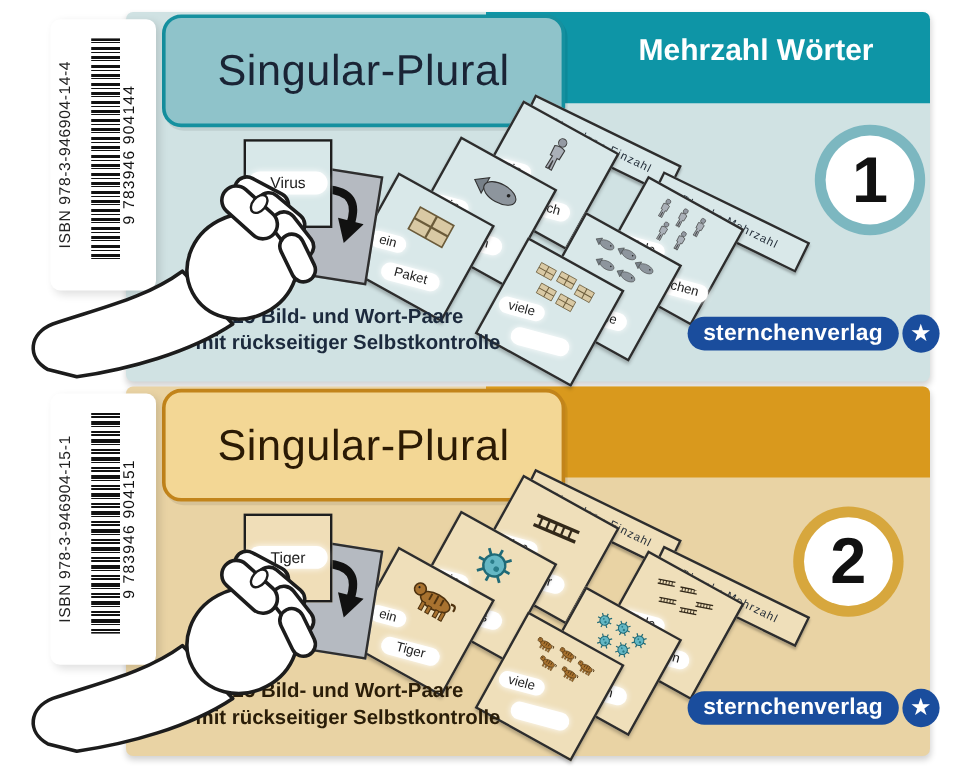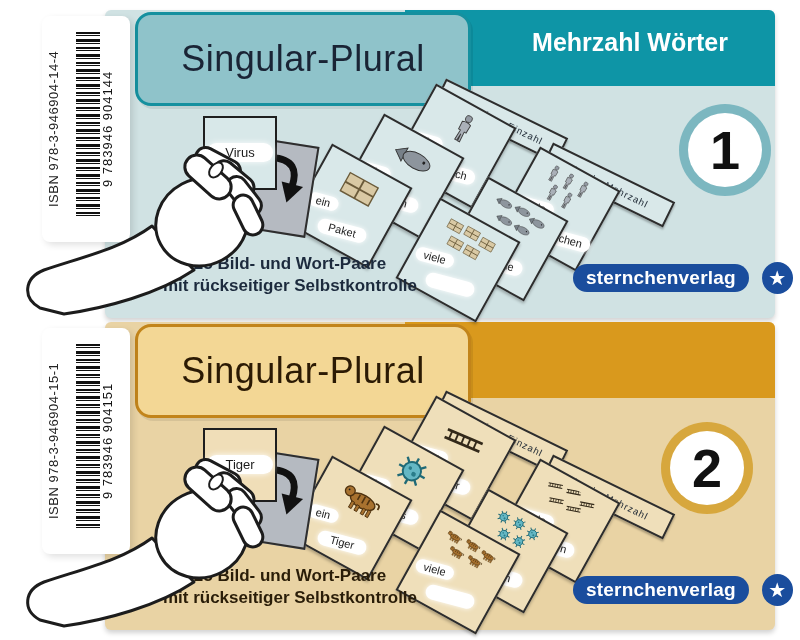--- a/index.html
+++ b/index.html
@@ -56,21 +56,21 @@
   .ghost{position:absolute;background:rgba(255,255,255,.75);border-radius:3px;}
   .heldcard{position:absolute;left:98px;top:106px;width:70px;height:70px;background:var(--heldbg);
         border:2.5px solid #1e1e1e;z-index:9;}
   .heldcard .hpill{position:absolute;left:2px;right:2px;top:25px;height:19px;background:#fff;
         border-radius:10px;display:flex;align-items:center;justify-content:center;
         font-size:13px;color:#1c1c1c;box-shadow:0 0 6px rgba(255,255,255,.95);}
   .hand{position:absolute;left:-85px;top:100px;width:320px;height:208px;z-index:10;}
   
   .tagline{position:absolute;left:40px;top:243px;width:290px;text-align:center;z-index:5;
         font-size:17px;font-weight:bold;color:var(--textcolor);line-height:1.32;}
-  .logo{position:absolute;left:468px;top:252px;display:flex;align-items:center;gap:13px;z-index:5;}
+  .logo{position:absolute;left:468px;top:252px;display:flex;align-items:center;gap:3px;z-index:5;}
   .logo .pillw{background:#1a4d9d;color:#fff;font-weight:bold;font-size:19px;
         padding:3px 13px;border-radius:17px;letter-spacing:.2px;}
   .logo .star{width:31px;height:31px;border-radius:50%;background:#1a4d9d;color:#fff;
         display:flex;align-items:center;justify-content:center;font-size:20px;padding-bottom:1px;}
 </style>
 </head>
 <body>
 
 <div class="stage">
 

